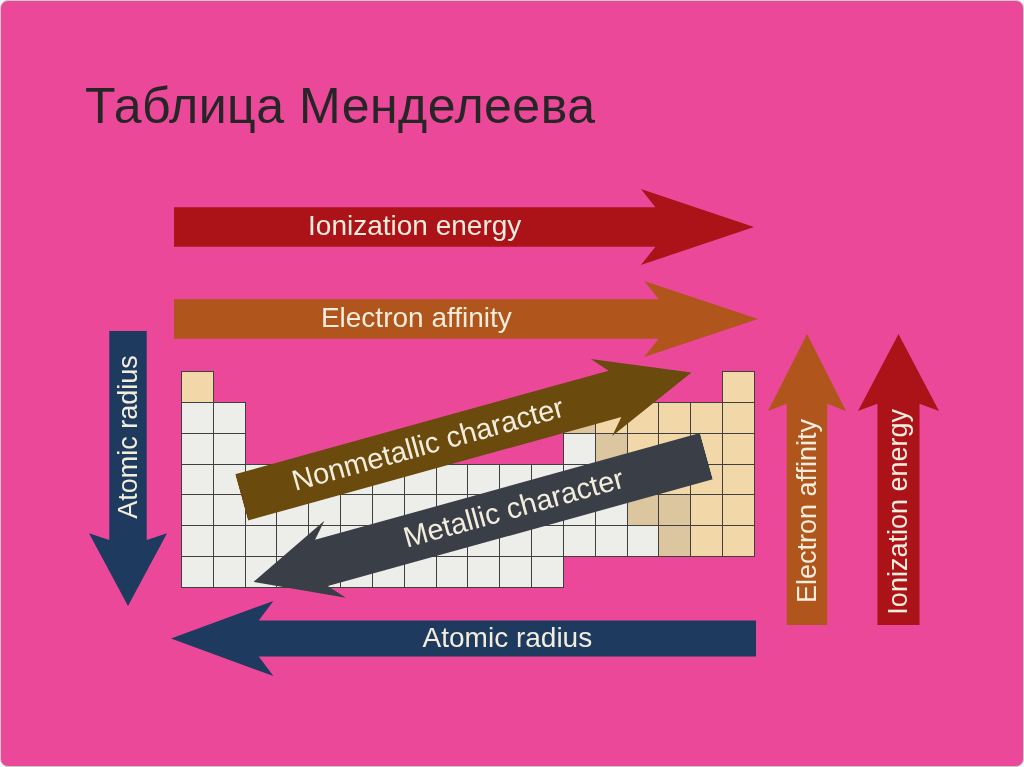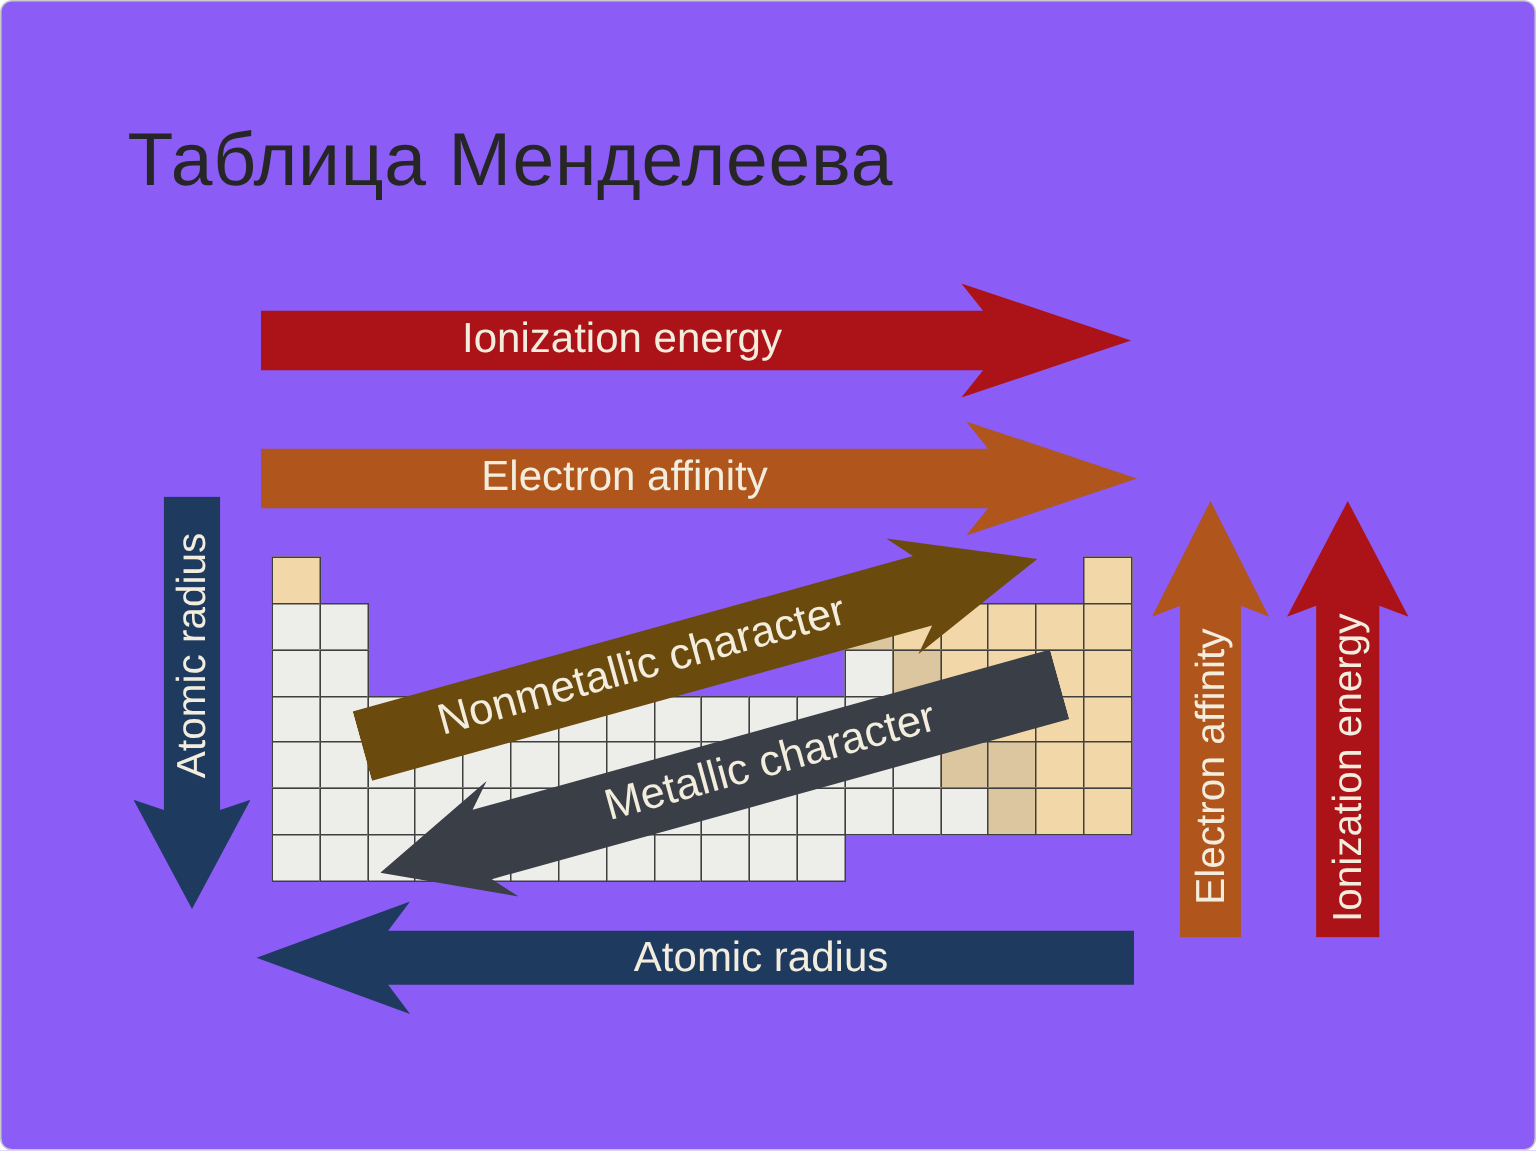--- a/index.html
+++ b/index.html
@@ -1,17 +1,17 @@
 <!DOCTYPE html>
 <html><head>
 <meta charset="utf-8">
 <style>
   html,body{margin:0;padding:0;background:#fff;}
   body{font-family:"Liberation Sans", sans-serif;}
-  .slide{position:relative;width:1024px;height:767px;background:#8b5cf6;
+  .slide{position:relative;width:1024px;height:767px;background:#ec4899;
          border:1px solid #c9c9c9;border-radius:8px;box-sizing:border-box;overflow:hidden;}
   .title{position:absolute;left:84px;top:76px;font-size:50px;font-weight:400;
          color:var(--title-color,#262626);letter-spacing:.5px;white-space:nowrap;}
   .diagram{position:absolute;inset:0;}
 
   
   .ptable{position:absolute;inset:0;z-index:1;}
   .cell{position:absolute;box-sizing:border-box;}
 
   

